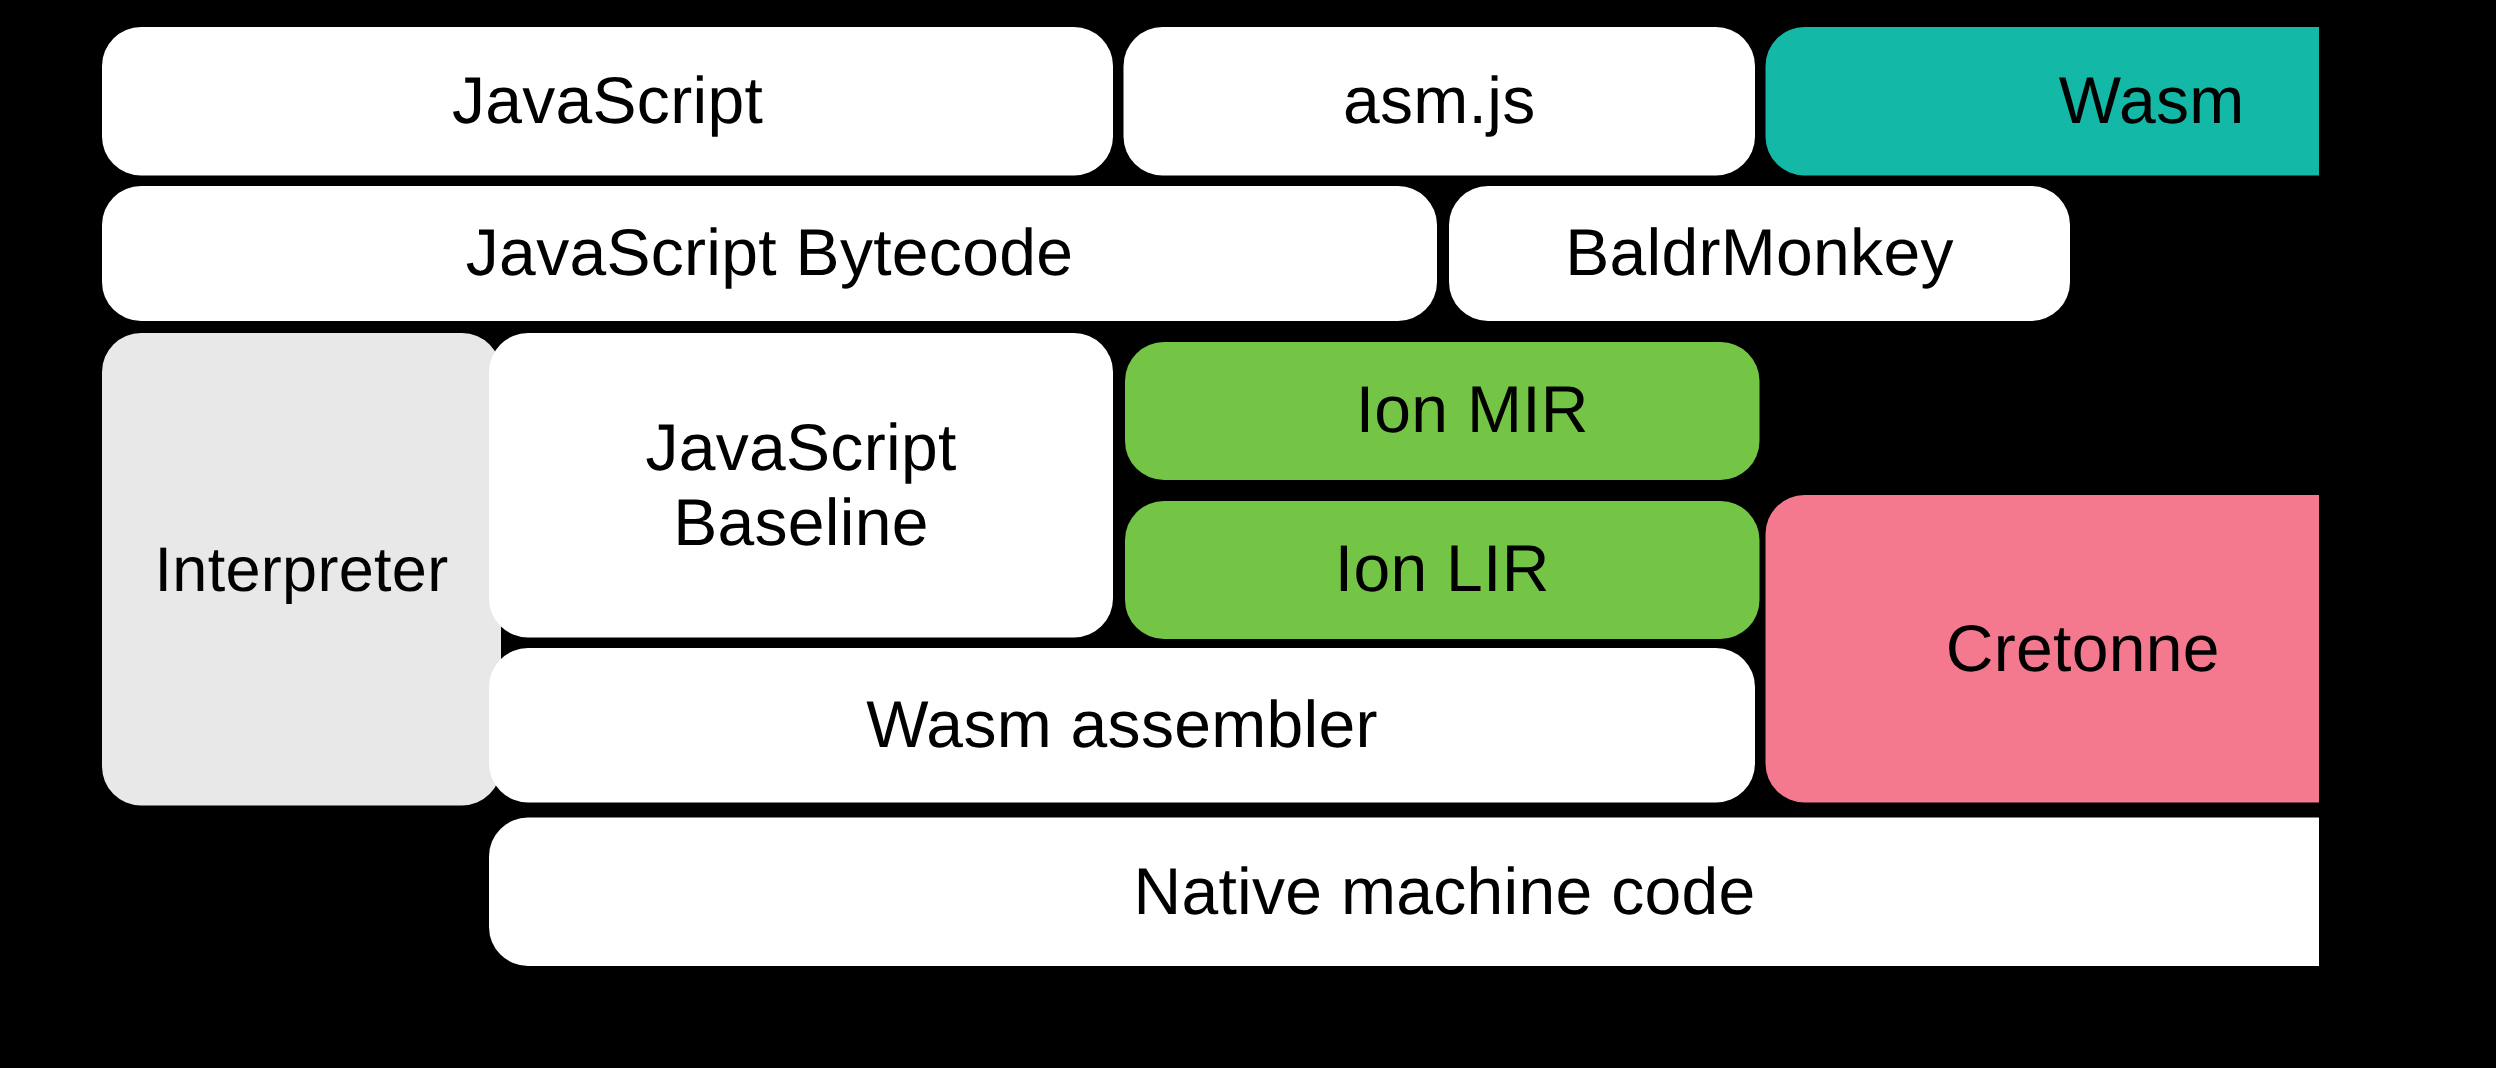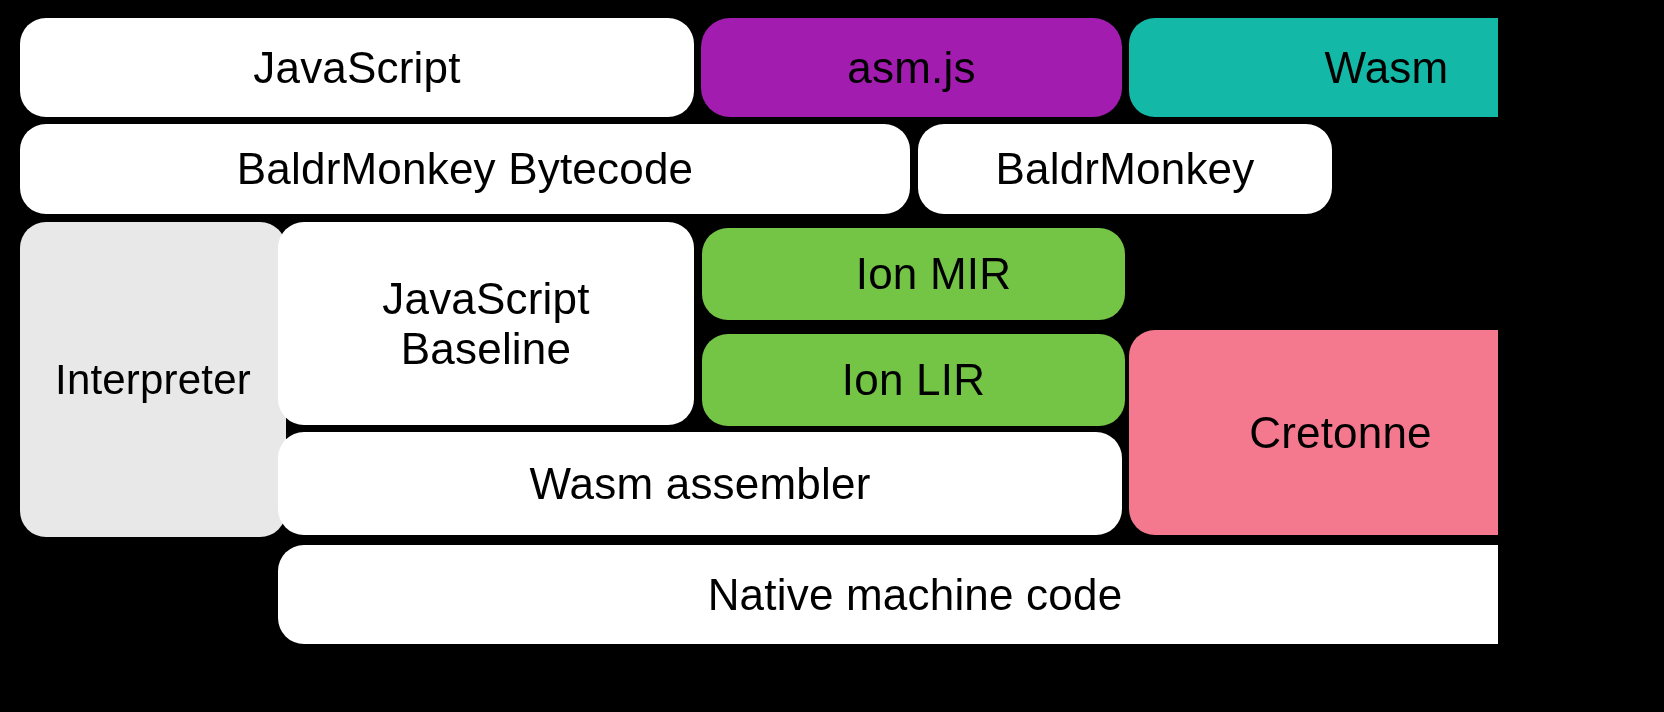--- a/index.html
+++ b/index.html
@@ -10,20 +10,21 @@
   }
   body {
     font-family: "Liberation Sans", sans-serif;
   }
   #diagram {
     position: relative;
     width: 1498px;
     height: 712px;
     background: #000000;
     overflow: hidden;
+    margin-left: 48px;
   }
   .node {
     position: absolute;
     box-sizing: border-box;
     border-radius: 26px;
     display: flex;
     align-items: center;
     justify-content: center;
     text-align: center;
     color: #000000;
@@ -45,28 +46,28 @@
   .s-lg { font-size: 44px; }
   .s-md { font-size: 42px; }
 </style>
 </head>
 <body>
 
 <div id="diagram" style="background: rgb(0, 0, 0);">
     <div class="node fill-white s-lg" style="left: 20px; top: 18px; width: 674px; height: 99px; background: rgb(255, 255, 255); color: rgb(0, 0, 0);">
       <span class="label">JavaScript</span>
     </div>
-    <div class="node fill-white s-lg" style="left: 701px; top: 18px; width: 421px; height: 99px; background: #a21caf; color: rgb(0, 0, 0); border-radius: 29px;">
+    <div class="node fill-white s-lg" style="left: 701px; top: 18px; width: 421px; height: 99px; background: #ffffff; color: rgb(0, 0, 0);">
       <span class="label">asm.js</span>
     </div>
     <div class="node fill-white s-lg" style="left: 1129px; top: 18px; width: 515px; height: 99px; background: #14b8a6; color: rgb(0, 0, 0);">
       <span class="label">Wasm</span>
     </div>
     <div class="node fill-white s-lg" style="left: 20px; top: 124px; width: 890px; height: 90px; background: rgb(255, 255, 255); color: rgb(0, 0, 0);">
-      <span class="label">BaldrMonkey Bytecode</span>
+      <span class="label">JavaScript Bytecode</span>
     </div>
     <div class="node fill-white s-lg" style="left: 918px; top: 124px; width: 414px; height: 90px; background: rgb(255, 255, 255); color: rgb(0, 0, 0);">
       <span class="label">BaldrMonkey</span>
     </div>
     <div class="node fill-gray s-md" style="left: 20px; top: 222px; width: 266px; height: 315px; background: rgb(232, 232, 232); color: rgb(0, 0, 0);">
       <span class="label">Interpreter</span>
     </div>
     <div class="node fill-white s-lg" style="left: 278px; top: 222px; width: 416px; height: 203px; background: rgb(255, 255, 255); color: rgb(0, 0, 0);">
       <span class="label">JavaScript
 Baseline</span>

